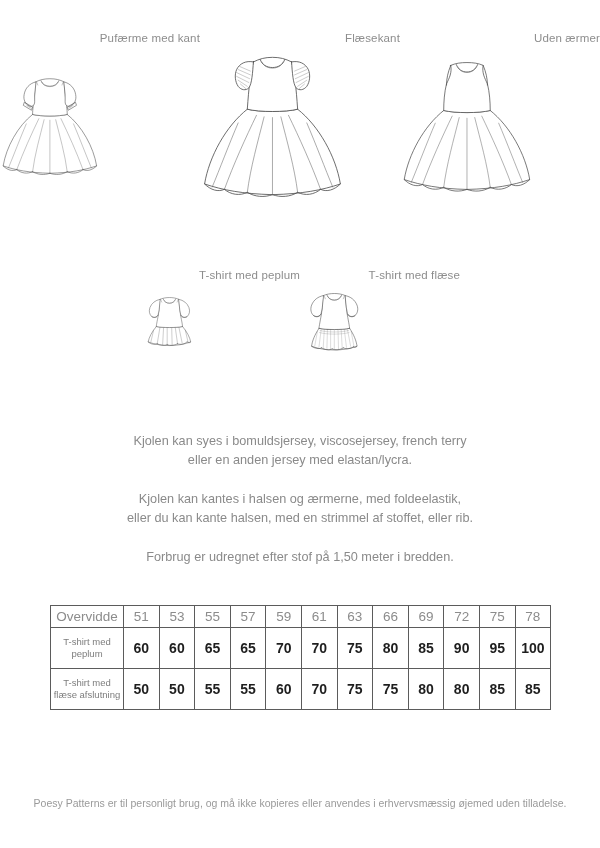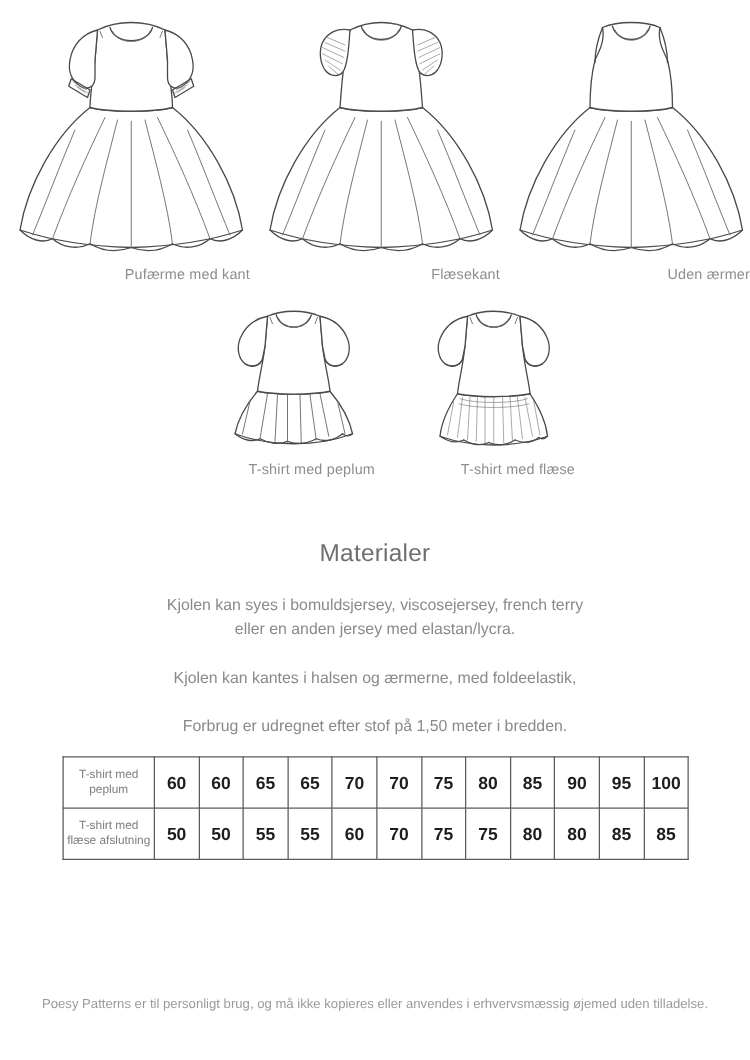--- a/index.html
+++ b/index.html
@@ -30,22 +30,22 @@
     height: 218px;
   }
   #row-tshirts {
     position: absolute;
     top: 250px;
     left: 0;
     height: 132px;
   }
   .fig {
     display: flex;
-    flex-direction: column;
-    align-items: flex-end;
+    flex-direction: row;
+    align-items: flex-start;
   }
   .fig svg {
     display: block;
   }
   .fig-caption {
     font-size: 11.5px;
     color: #8d8d8d;
     letter-spacing: .15px;
     text-align: center;
     white-space: nowrap;
@@ -340,28 +340,28 @@
       <path class="ln fillw" d="M86 10 C96 12 104 18 108 28 C111 36 109 44 104 48 C99 52 92 50 90 44 L88 34 Z"></path>
       <path class="ln" d="M104 48 C99 51 93 50 90 45"></path>
       <path class="ln-thin" d="M46 11 L48 16"></path>
       <path class="ln-thin" d="M84 11 L82 16"></path>
     </svg>
     <div class="fig-caption">T-shirt med flæse</div>
   </div>
 </div>
 
 <div id="materials">
-  <div id="materials-title">Materialer</div>
 
   <p class="mat-para">
     <span>Kjolen kan syes i bomuldsjersey, viscosejersey, french terry</span>
     <span>eller en anden jersey med elastan/lycra.</span>
   </p>
   <p class="mat-para">
     <span>Kjolen kan kantes i halsen og ærmerne, med foldeelastik,</span>
+    <span>eller du kan kante halsen, med en strimmel af stoffet, eller rib.</span>
   </p>
   <p class="mat-para">
     <span>Forbrug er udregnet efter stof på 1,50 meter i bredden.</span>
   </p>
 </div>
 
 <table id="size-table">
   <colgroup>
     <col class="lab">
     <col class="dat">
@@ -371,20 +371,37 @@
     <col class="dat">
       <col class="dat">
       <col class="dat">
       <col class="dat">
     <col class="dat">
       <col class="dat">
       <col class="dat">
       <col class="dat">
   </colgroup>
   <tbody>
+      <tr class="r-grey">
+        <td class="rowlabel">
+          <div>Overvidde</div>
+        </td>
+        <td>51</td>
+        <td>53</td>
+        <td>55</td>
+        <td>57</td>
+        <td>59</td>
+        <td>61</td>
+        <td>63</td>
+        <td>66</td>
+        <td>69</td>
+        <td>72</td>
+        <td>75</td>
+        <td>78</td>
+      </tr>
       <tr class="r-tall">
         <td class="rowlabel">
           <div>T-shirt med</div>
           <div>peplum</div>
         </td>
         <td>60</td>
         <td>60</td>
         <td>65</td>
         <td>65</td>
         <td>70</td>

